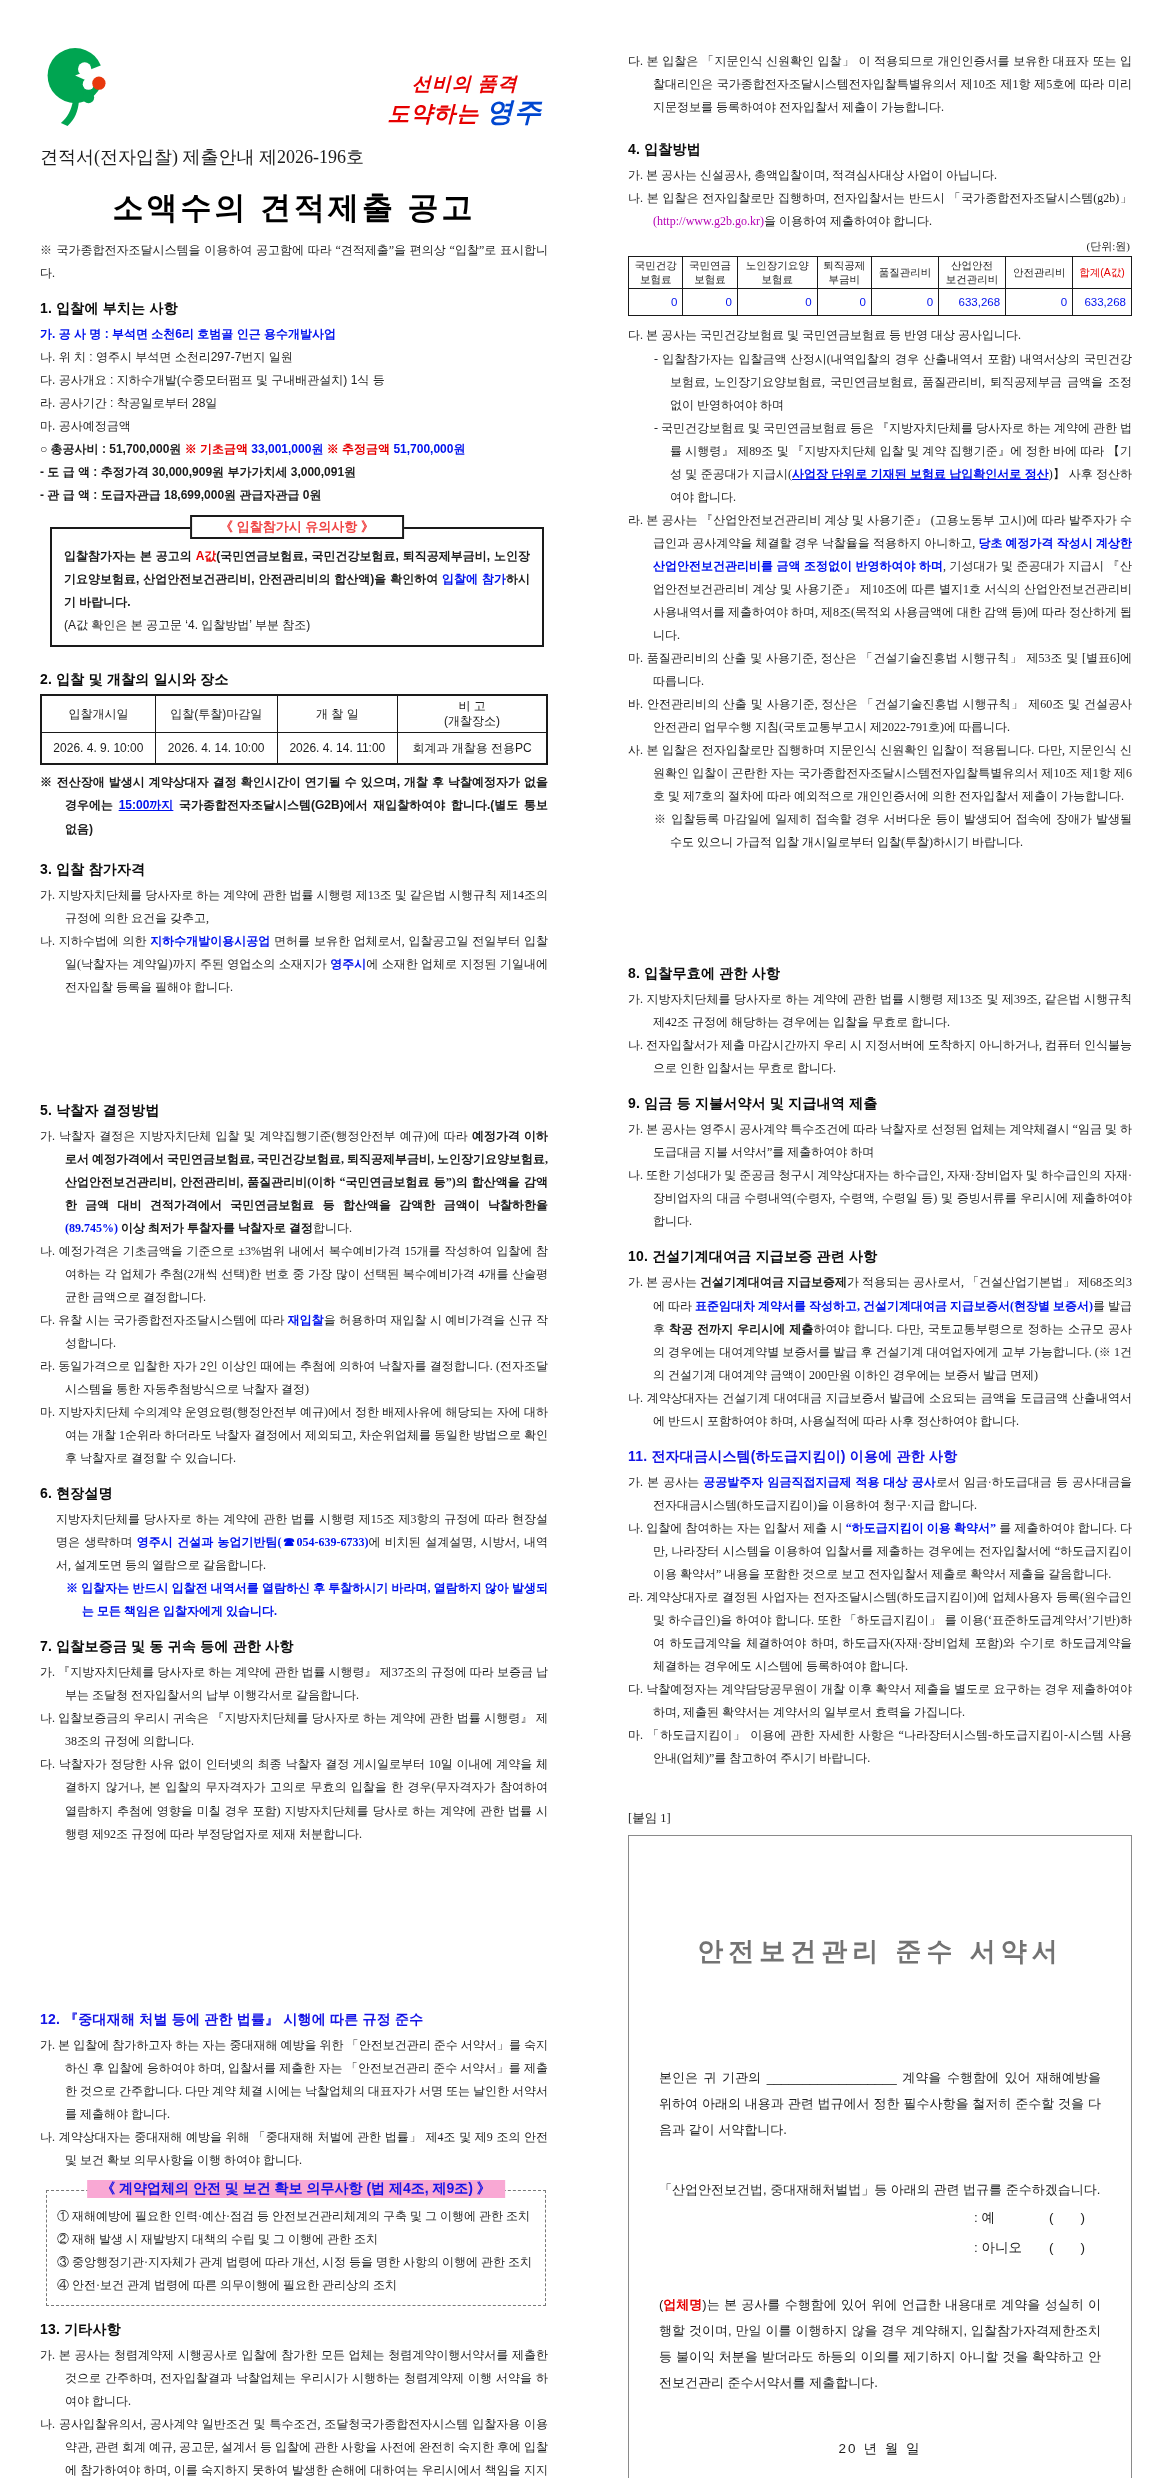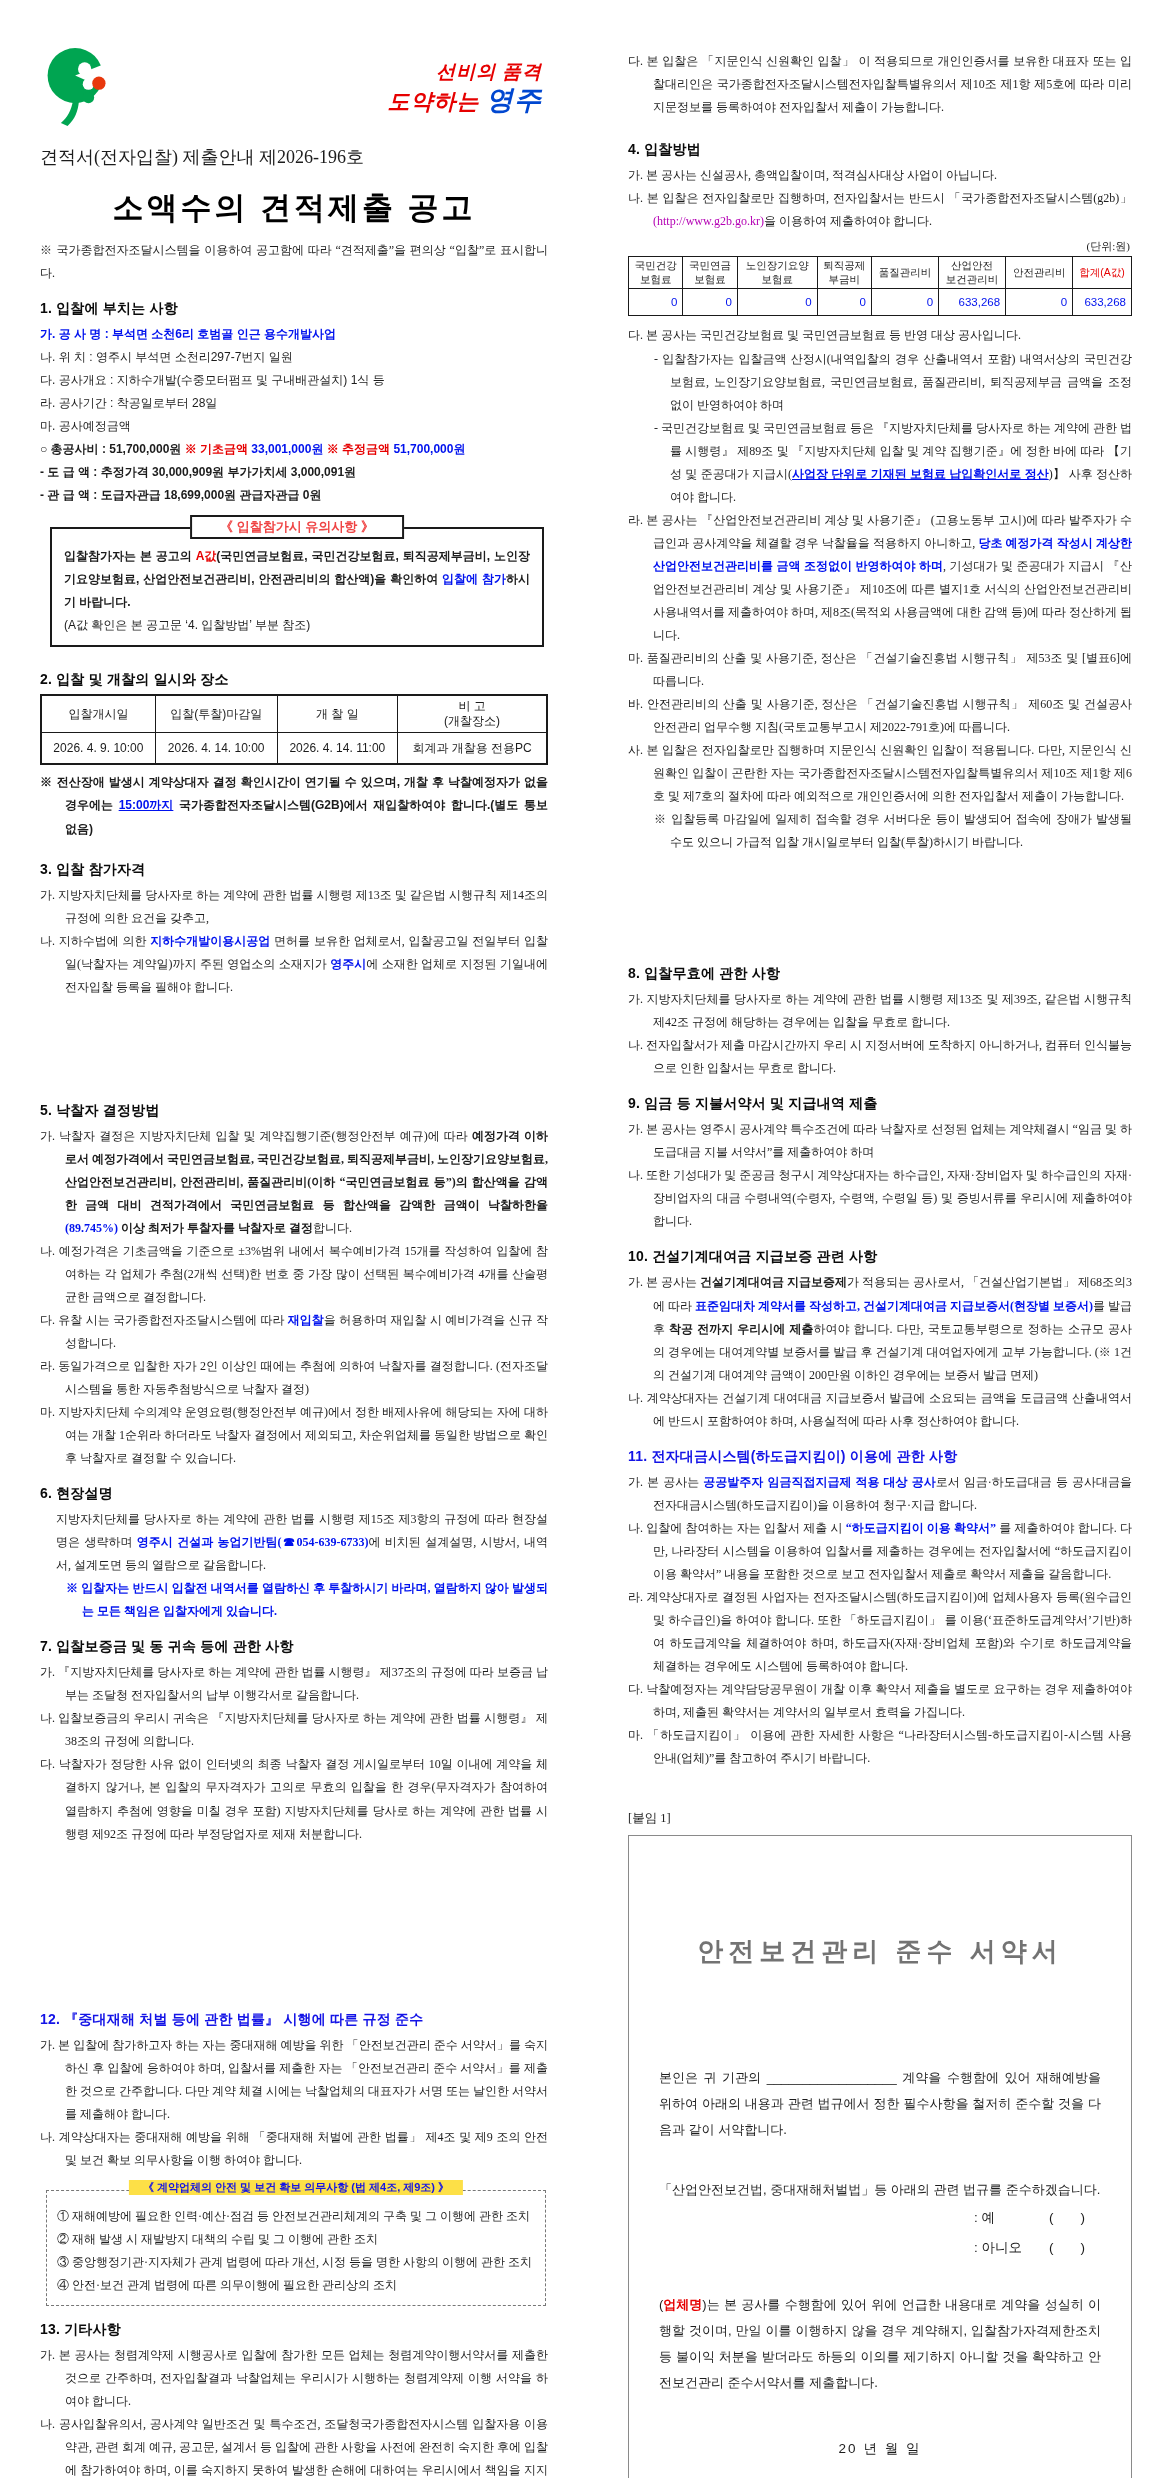--- a/index.html
+++ b/index.html
@@ -16,22 +16,22 @@
   .para.ind2{padding-left:42px;text-indent:-16px;}
   .para.ind3{padding-left:16px;}
   .bl{color:#0012ee}
   .blb{color:#0012ee;font-weight:bold}
   .rdb{color:#e60000;font-weight:bold}
   .bd{font-weight:bold}
   .mg{color:#b400b4}
   .ulb{color:#0012ee;font-weight:bold;text-decoration:underline}
 
   .brand-row{display:flex;justify-content:space-between;align-items:flex-start;height:88px;}
-  .slogan{text-align:right;font-family:"Liberation Serif",serif;font-style:italic;font-weight:bold;
-          line-height:1.25;margin-top:16px;margin-right:6px;}
+  .slogan{text-align:center;font-family:"Liberation Serif",serif;font-style:italic;font-weight:bold;
+          line-height:1.25;margin-top:28px;margin-right:6px;}
   .slogan .l1{color:#e60000;font-size:19px;letter-spacing:1px;}
   .slogan .l2{color:#e60000;font-size:22px;letter-spacing:1px;}
   .slogan .city{color:#0047d0;font-size:27px;}
   .doc-no{font-size:18px;margin-top:13px;}
   .main-title{font-family:"Liberation Sans",sans-serif;font-size:31px;font-weight:bold;
               text-align:center;letter-spacing:3px;margin:18px 0 10px;color:#000;}
   .title-note{font-size:12px;margin:0 0 6px;}
 
   .sec{margin-top:15px;}
   .sec-h{font-family:"Liberation Sans",sans-serif;font-size:14px;font-weight:bold;color:#0a0a0a;
@@ -52,22 +52,22 @@
 
   .unit-label{text-align:right;font-size:11px;margin:6px 2px 2px 0;}
   table.avalue{width:100%;border-collapse:collapse;border:1.5px solid #1a1a1a;
                font-family:"Liberation Sans",sans-serif;font-size:10.5px;margin-top:2px;}
   table.avalue th,table.avalue td{border:1px solid #1a1a1a;text-align:center;padding:2px 1px;
                font-weight:normal;white-space:pre-line;line-height:1.3;}
   table.avalue td{font-size:11.5px;text-align:right;padding-right:5px;height:22px;}
 
   .dashedbox{border:1.5px dashed #777;margin:18px 2px 2px 6px;padding:14px 10px 8px;position:relative;}
   .dashedbox-title{position:absolute;top:-11px;left:50%;transform:translateX(-50%);
-                   background:#fde047;padding:0 14px;white-space:nowrap;color:#1313e6;font-weight:bold;
-                   font-family:"Liberation Sans",sans-serif;font-size:11px;}
+                   background:#f9a8d4;padding:0 14px;white-space:nowrap;color:#1313e6;font-weight:bold;
+                   font-family:"Liberation Sans",sans-serif;font-size:14px;}
 
   .spacer{width:100%;}
 
   .attach-label{font-size:12.5px;margin:0 0 8px;}
   .pledge{border:1px solid #8a8a8a;padding:10px 30px 0;height:692px;box-sizing:border-box;
           font-family:"Liberation Sans",sans-serif;}
   .pledge-title{text-align:center;font-size:26px;font-weight:bold;letter-spacing:5px;
                 margin:88px 0 96px;color:#737373;}
   .pledge .para{font-size:13px;line-height:2.0;}
   .pledge-answer{text-align:right;font-size:13.5px;padding-right:16px;line-height:2.2;}

